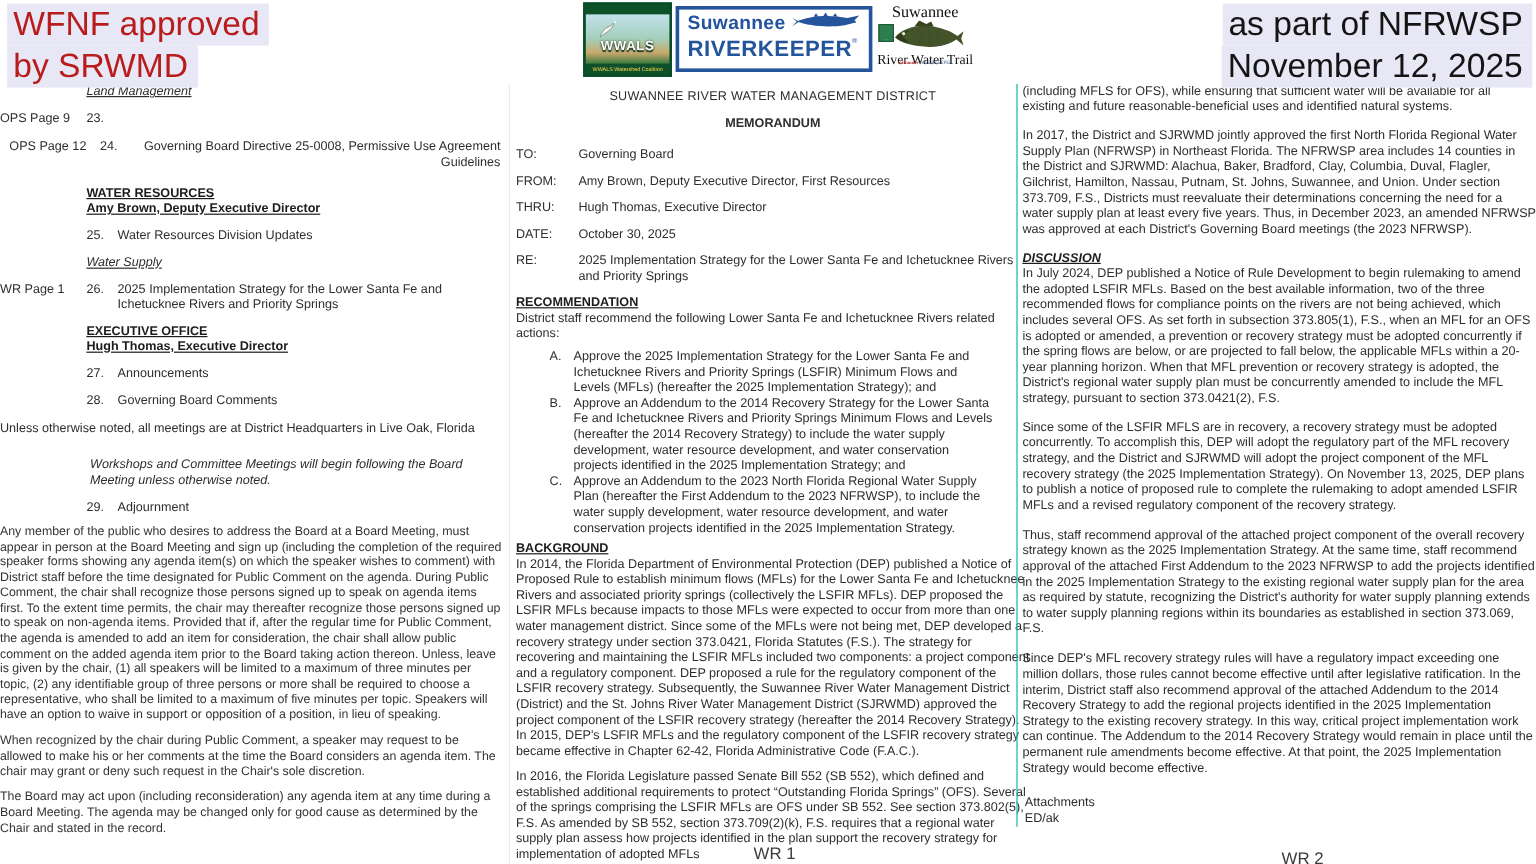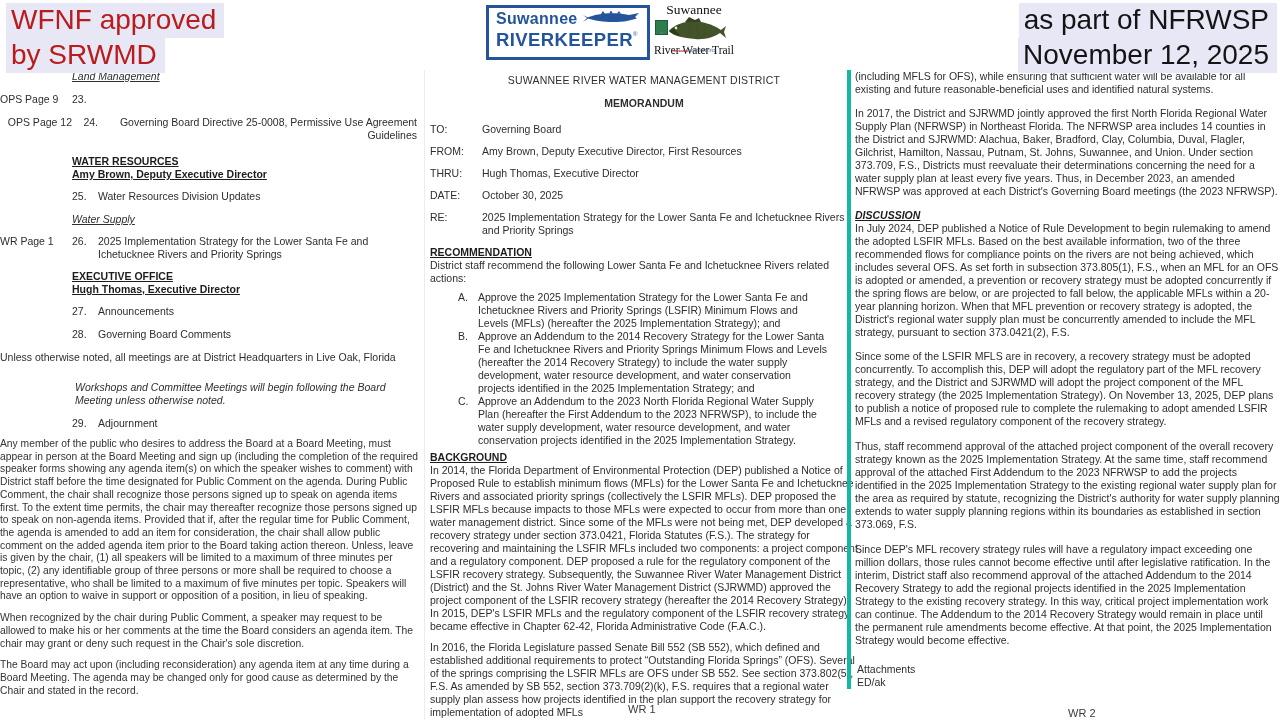--- a/index.html
+++ b/index.html
@@ -40,21 +40,21 @@
   .wt-sq-inner { font-size:3px; color:#cfe9da; line-height:4px; padding-top:1px; }
   .wt-rkline { font-size:4px; line-height:5px; white-space:nowrap; }
   .wt-rk-red { color:#b03030; font-weight:bold; }
   .wt-rk-blue { color:#4a5d85; }
   .wt-bottom { font-size:11.5px; line-height:13px; color:#101010; }
 
   
   .doc { font-size:10.5px; line-height:13px; color:#2e2e2e; }
   .page-left  { position:absolute; left:0px;   top:70px; width:419px; }
   .page-mid   { position:absolute; left:424px; top:70px; width:434px; }
-  .page-right { position:absolute; left:847px; top:70px; width:433px; border-left:4px solid #14b8a6; padding-left:4px; }
+  .page-right { position:absolute; left:847px; top:70px; width:433px; border-left:1px solid #14b8a6; padding-left:4px; }
   .page-mid { border-left:1px solid #ececec; padding-left:5px; }
 
   .b { font-weight:bold; color:#1c1c1c; }
   .u { text-decoration:underline; }
   .i { font-style:italic; }
 
   
   .lp-head { margin-left:72px; margin-bottom:10px; }
   .lp-row { display:flex; margin-bottom:10px; }
   .lp-pageref { width:72px; flex:none; }
@@ -72,41 +72,55 @@
   .memo-title { text-align:center; font-weight:bold; margin-top:10px; margin-bottom:13px; }
   .memo-field { display:flex; margin-bottom:9px; }
   .memo-label { width:52px; flex:none; }
   .memo-value { flex:1; max-width:382px; }
   .sec-head { font-weight:bold; text-decoration:underline; color:#1c1c1c; margin-top:8px; }
   .memo-list { margin-left:28px; margin-top:6px; margin-bottom:4px; width:372px; }
   .memo-li { display:flex; }
   .memo-letter { width:20px; flex:none; }
   .memo-litext { flex:1; }
   .para { margin-bottom:11px; }
-  .pg-num { position:absolute; font-size:11px; color:#3a3a3a; }
+  .pg-num { position:absolute; font-size:14px; color:#3a3a3a; }
   .pg1 { left:628px; top:703px; }
   .pg2 { left:1068px; top:707px; }
 
   .sig { margin-top:16px; margin-left:2px; }
 </style>
 </head>
 <body>
 
 <div class="hdr-left">
   <span class="hl">WFNF approved</span><br>
   <span class="hl">by SRWMD</span>
 </div>
 
 <div class="hdr-right">
   <span class="hl">as part of NFRWSP</span><br>
   <span class="hl">November 12, 2025</span>
 </div>
 
 <div class="logos">
 
+  <div class="wwals">
+    <div class="wwals-top"></div>
+    <div class="wwals-scene">
+      <span class="heron">
+        <svg width="20" height="18" viewBox="0 0 20 18">
+          <path d="M4 16 C6 10 9 8 12 7 C14 6 15 4 17 3 L15 6 C14 9 11 11 8 13 Z" fill="#f5f5f0" stroke="#5a6a5a" stroke-width="0.5"></path>
+          <circle cx="16.5" cy="3.5" r="1" fill="#f5f5f0"></circle>
+        </svg>
+      </span>
+      <div class="wwals-name">WWALS</div>
+      <div class="wwals-sub"></div>
+    </div>
+    <div class="wwals-bottom">WWALS Watershed Coalition</div>
+  </div>
 
   <div class="rk">
     <div class="rk-line1">
       <span class="rk-suwannee">Suwannee</span>
       <span>
         <svg width="62" height="16" viewBox="0 0 62 16">
           <path d="M2 6 L8 9 L2 13 L6 9 Z" fill="#24549c"></path>
           <path d="M6 9 C16 4 34 3 48 6 L58 4 L54 8 C56 9 56 10 54 10 L46 12 C34 14 16 13 6 9 Z" fill="#24549c"></path>
           <path d="M20 5 L22 2 L24 5 Z M28 4.5 L30 1.5 L32 4.5 Z M36 4.5 L38 2 L40 5 Z" fill="#24549c"></path>
         </svg>

